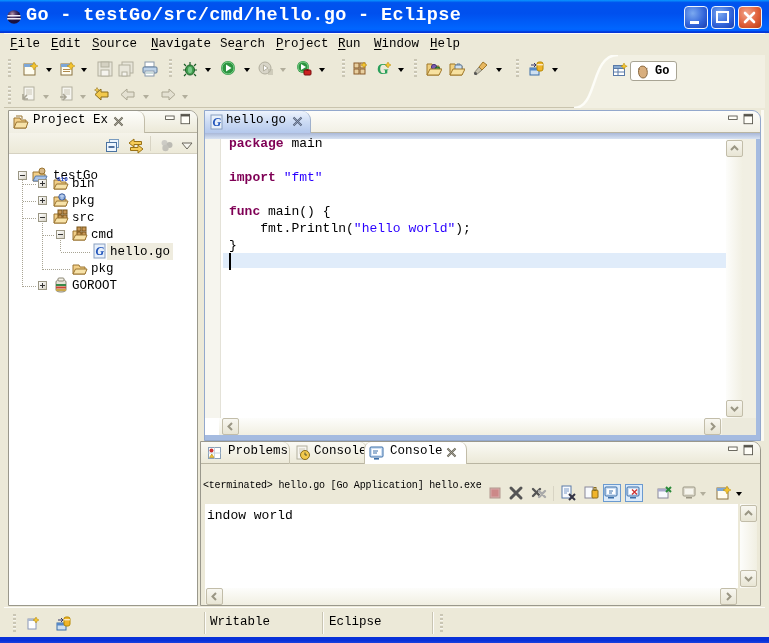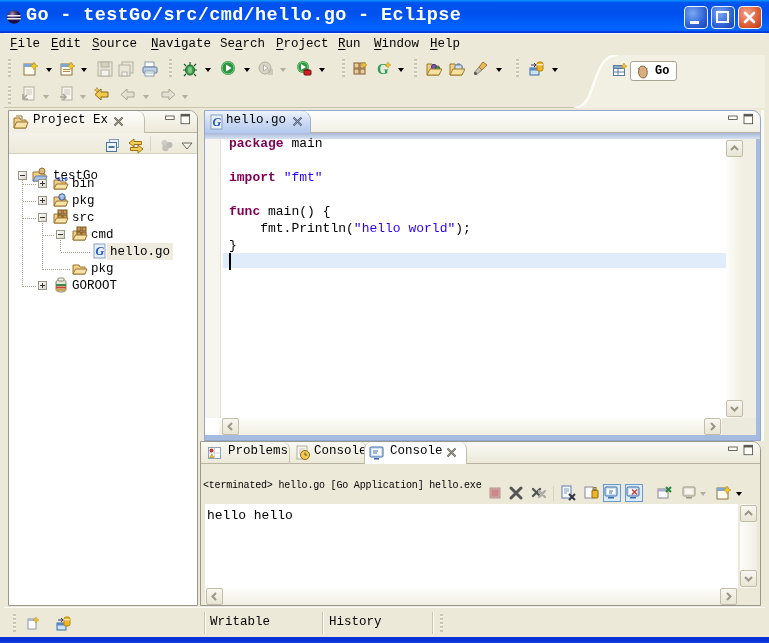--- a/index.html
+++ b/index.html
@@ -559,21 +559,21 @@
       <div class="darr dis" style="left:499px;top:28px"></div>
       <svg class="tico" style="left:515px;top:21px" viewBox="0 0 16 16">
           <rect x="1" y="3" width="11" height="11" fill="#fffdf0" stroke="#8a7340"></rect>
           <rect x="1" y="3" width="11" height="3" fill="#7da7d8"></rect>
           <path d="M11 1 l1.3 2.7 L15 5 l-2.7 1.3 L11 9 9.7 6.3 7 5 l2.7-1.3z" fill="#f4c430" stroke="#b88a00" stroke-width=".5"></path>
         </svg>
       <div class="darr" style="left:535px;top:28px"></div>
     </div>
   </div>
   <div id="co-content">
-      <div id="co-text">hello hello</div>
+      <div id="co-text">indow world</div>
     </div>
   <div class="sb" style="right:3px;top:62px;width:17px;bottom:17px"></div>
   <div class="sbtn" style="right:3px;top:63px">
       <svg width="11" height="11" viewBox="0 0 11 11">
         <path d="M2 7 L5.5 3.5 L9 7" fill="none" stroke="#9a9684" stroke-width="2"></path>
       </svg>
     </div>
   <div class="sbtn" style="right:3px;bottom:18px">
       <svg width="11" height="11" viewBox="0 0 11 11">
         <path d="M2 4 L5.5 7.5 L9 4" fill="none" stroke="#9a9684" stroke-width="2"></path>
@@ -602,16 +602,16 @@
   <svg class="tico" style="left:52px;top:7px" viewBox="0 0 16 16">
       <rect x="1" y="8" width="9" height="7" fill="#cfe0f0" stroke="#3a6ea8"></rect>
       <rect x="1" y="8" width="9" height="2.5" fill="#5588c8"></rect>
       <rect x="8" y="2" width="6" height="9" rx="2" fill="#f0b429" stroke="#b88a00"></rect>
       <rect x="8" y="4" width="6" height="1.4" fill="#fff" opacity=".7"></rect>
       <path d="M2 5 h5 l-2 -2 M7 5 l-2 2" stroke="#336" fill="none"></path>
     </svg>
   <div class="vsep" style="left:200px"></div>
   <span style="left:206px">Writable</span>
   <div class="vsep" style="left:318px"></div>
-  <span style="left:325px">History</span>
+  <span style="left:325px">Eclipse</span>
   <div class="vsep" style="left:428px"></div>
   <div class="handle" style="left:436px;top:6px"></div>
 </div>
 
 </body></html>

